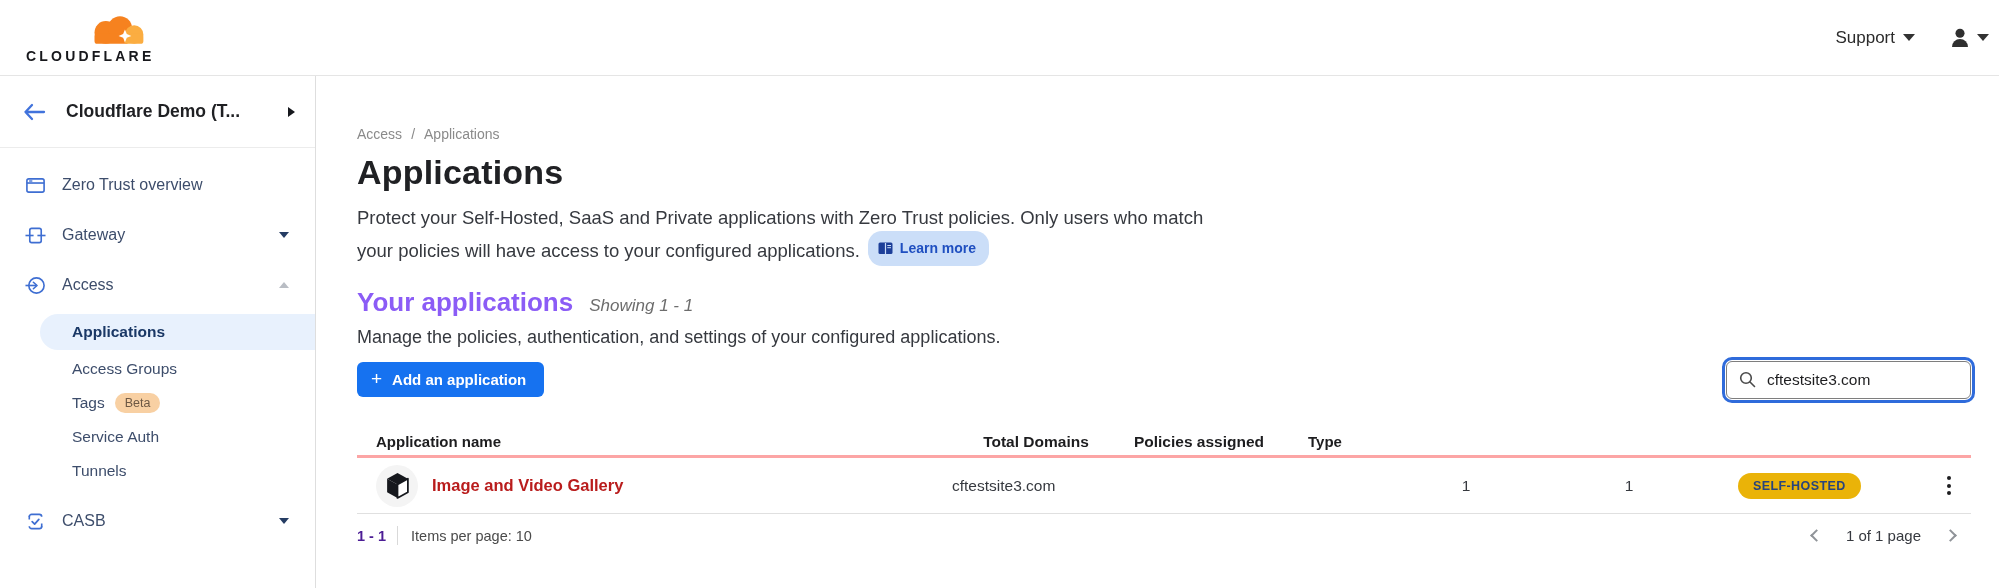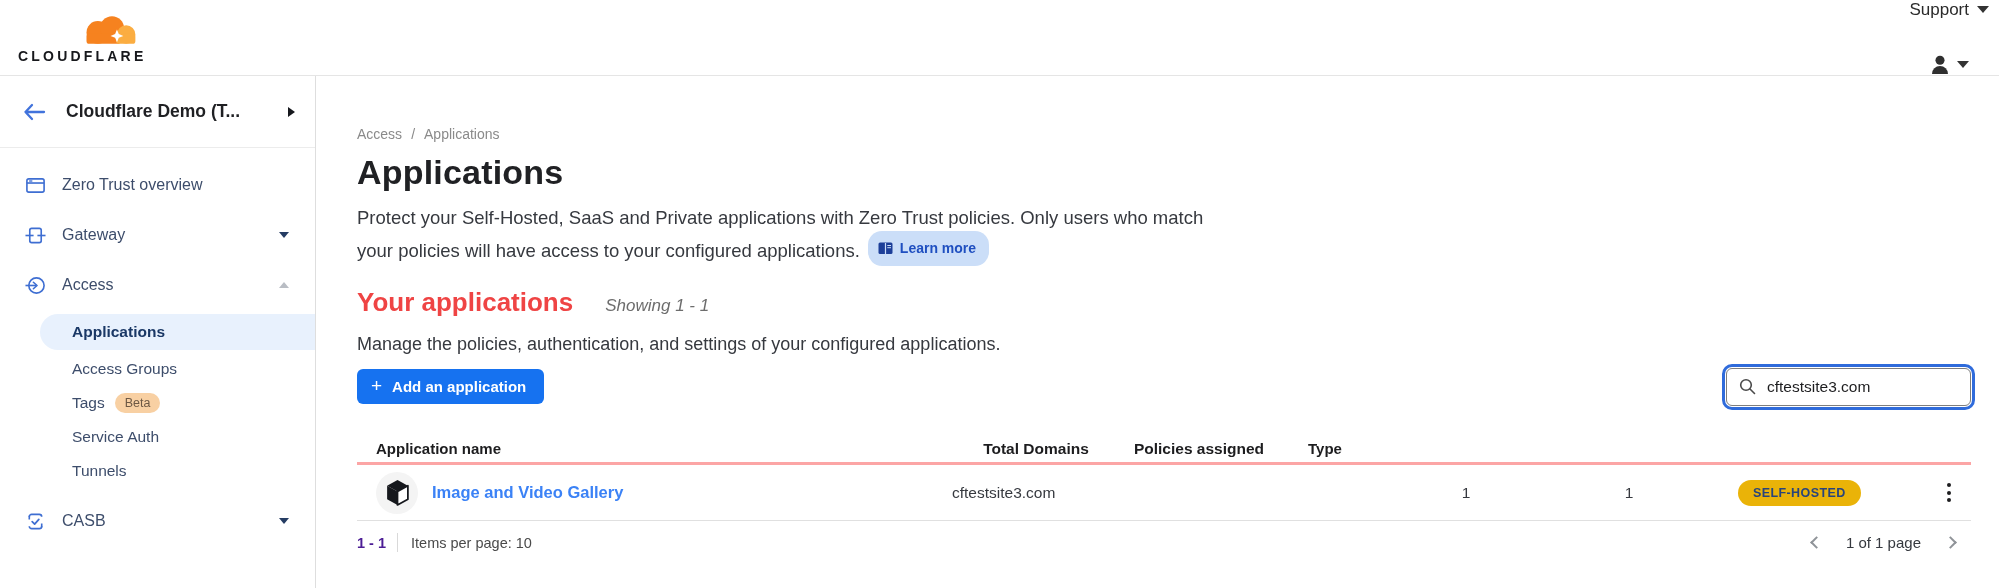--- a/index.html
+++ b/index.html
@@ -2,25 +2,25 @@
 <html><head>
 <meta charset="utf-8">
 <style>
   * { margin:0; padding:0; box-sizing:border-box; }
   html,body { width:1999px; height:588px; overflow:hidden; background:#fff;
               font-family:"Liberation Sans","DejaVu Sans",sans-serif; color:#36393f; }
 
   
   .topbar { height:76px; border-bottom:1px solid #e5e5e5; display:flex;
             align-items:center; justify-content:space-between; background:#fff; position:relative; }
-  .logo { margin-left:18px; width:140px; position:relative; height:60px; }
+  .logo { margin-left:26px; width:140px; position:relative; height:60px; }
   .logo svg { position:absolute; left:58px; top:6px; }
   .logo-text { position:absolute; left:0; top:40px; font-size:14px; font-weight:bold;
                letter-spacing:3.2px; color:#17181c; }
-  .topbar-right { display:flex; align-items:center; gap:34px; margin-right:10px;flex-direction:column; }
+  .topbar-right { display:flex; align-items:center; gap:34px; margin-right:10px; }
   .support { display:flex; align-items:center; gap:8px; font-size:17px; color:#2b2b2b; cursor:pointer; }
   .user-menu { display:flex; align-items:center; gap:6px; cursor:pointer; }
   .caret-down { width:0; height:0; border-left:6px solid transparent; border-right:6px solid transparent;
                 border-top:7px solid #333; }
   .caret-down.small { border-left-width:5px; border-right-width:5px; border-top-width:6px;
                       border-top-color:#253c63; }
   .caret-up.small { width:0; height:0; border-left:5px solid transparent; border-right:5px solid transparent;
                     border-bottom:6px solid #b9bdc4; }
   .caret-right { width:0; height:0; border-top:5px solid transparent; border-bottom:5px solid transparent;
                  border-left:7px solid #16181d; }
@@ -50,23 +50,23 @@
   
   .content { flex:1; padding:50px 28px 0 41px; }
   .breadcrumb { font-size:14px; color:#8a8a8a; display:flex; gap:9px; }
   .breadcrumb .crumb { cursor:pointer; }
   .page-title { margin-top:11px; font-size:34px; font-weight:bold; color:#202124; letter-spacing:0.2px; }
   .description { margin-top:13px; font-size:18.5px; line-height:26px; color:#36393f; max-width:880px; }
   .learn-more { display:inline-flex; align-items:center; gap:7px; background:#cbdef8; color:#1f4fc0;
                 font-size:14px; font-weight:bold; padding:4px 13px 5px 10px; border-radius:14px;
                 vertical-align:2px; margin-left:8px; cursor:pointer;text-align:right; }
   .section-row { margin-top:21px; display:flex; align-items:baseline; }
-  .section-heading { font-size:26px; font-weight:bold; color:#ef4444; }
-  .showing { margin-left:32px; font-size:17px; font-style:italic; color:#6d6d6d; }
-  .section-subtext { margin-top:16px; font-size:18px; color:#36393f; }
+  .section-heading { font-size:26px; font-weight:bold; color:#8b5cf6; }
+  .showing { margin-left:16px; font-size:17px; font-style:italic; color:#6d6d6d; }
+  .section-subtext { margin-top:9px; font-size:18px; color:#36393f; }
 
   .actions-row { margin-top:13px; height:40px; position:relative; }
   .add-btn { position:absolute; left:0; top:1px; height:35px; background:#1672f0; color:#fff;
              border:none; border-radius:6px; font-size:15px; font-weight:bold; padding:0 18px 0 14px;
              display:flex; align-items:center; gap:10px; cursor:pointer;
              font-family:"Liberation Sans","DejaVu Sans",sans-serif; }
   .plus-icon { font-size:19px; font-weight:normal; line-height:1; margin-top:-2px; }
   .search-box { position:absolute; right:0; top:0; width:245px; height:38px; }
   .search-box input { width:100%; height:100%; border:1px solid #7e7e7e; border-radius:6px;
                       outline:3px solid #2f6bdb; outline-offset:1px; padding:0 10px 0 40px;
@@ -79,21 +79,21 @@
            font-size:15px; font-weight:bold; color:#1d1d1f; }
   .trow { display:flex; align-items:center; min-height:56px; border-bottom:1px solid #e0e0e0; }
   .col-name { width:595px; display:flex; align-items:center; padding-left:19px; }
   .col-url { width:430px; font-size:15.5px; }
   .col-domains { width:168px; text-align:center; font-size:15.5px; }
   .col-policies { width:158px; text-align:center; font-size:15.5px; }
   .col-type { flex:1; padding-left:30px; }
   .col-menu { width:44px; display:flex; justify-content:center; }
   .app-icon-wrap { width:42px; height:42px; border-radius:50%; background:#f4f4f4; display:flex;
                    align-items:center; justify-content:center; margin-right:14px; }
-  .app-link { color:#3b82f6; font-size:16.5px; font-weight:bold; cursor:pointer; }
+  .app-link { color:#b91c1c; font-size:16.5px; font-weight:bold; cursor:pointer; }
   .type-badge { display:inline-block; background:#eab308; color:#28447c; font-size:12.5px;
                 font-weight:bold; letter-spacing:0.4px; padding:6px 15px; border-radius:14px; }
   .kebab { display:flex; flex-direction:column; gap:3.5px; cursor:pointer; padding:4px; }
   .kebab span { width:4px; height:4px; border-radius:50%; background:#1d1d1f; }
 
   
   .pagination { margin-top:12px; display:flex; align-items:center; justify-content:space-between; }
   .pag-left { display:flex; align-items:center; font-size:14.5px; }
   .pag-range { font-weight:bold; color:#4c1d95; }
   .pag-divider { width:1px; height:19px; background:#d9d9d9; margin:0 13px 0 11px; }

